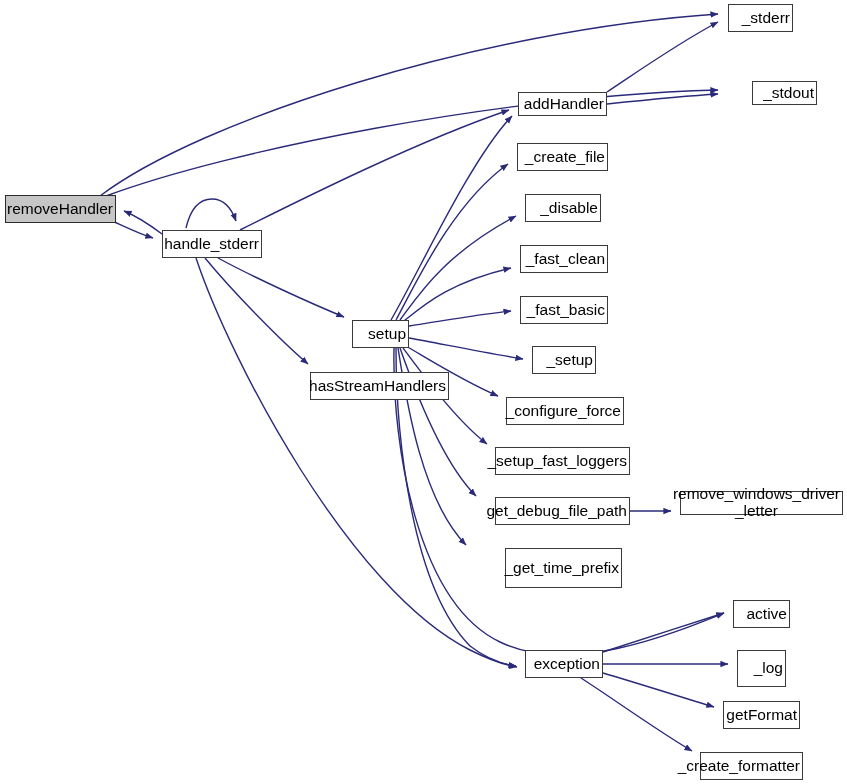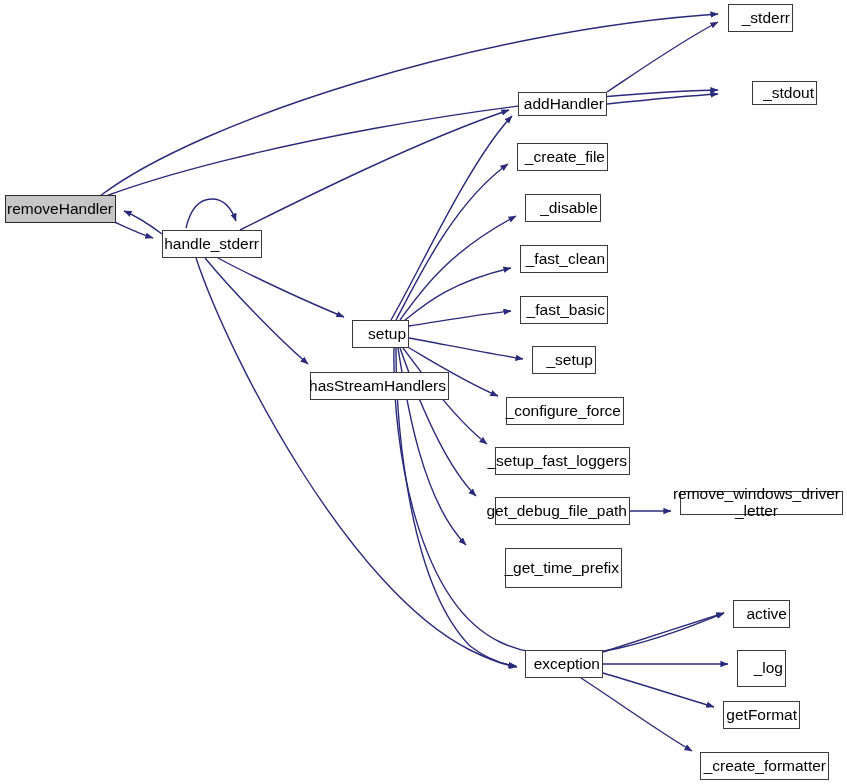--- a/index.html
+++ b/index.html
@@ -106,15 +106,15 @@
       <div class="node" style="left: 506px; top: 397px; width: 118px; height: 28px;"><span class="node-label">_configure_force</span></div>
       <div class="node" style="left: 495px; top: 447px; width: 135px; height: 28px;"><span class="node-label">_setup_fast_loggers</span></div>
       <div class="node" style="left: 495px; top: 497px; width: 135px; height: 28px;"><span class="node-label">get_debug_file_path</span></div>
       <div class="node" style="left: 680px; top: 491px; width: 163px; height: 24px;"><span class="node-label">remove_windows_driver
 _letter</span></div>
       <div class="node" style="left: 505px; top: 548px; width: 117px; height: 40px;"><span class="node-label">_get_time_prefix</span></div>
       <div class="node" style="left: 525px; top: 650px; width: 78px; height: 28px;"><span class="node-label">exception</span></div>
       <div class="node" style="left: 733px; top: 600px; width: 57px; height: 28px;"><span class="node-label">active</span></div>
       <div class="node" style="left: 737px; top: 650px; width: 49px; height: 37px;"><span class="node-label">_log</span></div>
       <div class="node" style="left: 723px; top: 701px; width: 77px; height: 28px;"><span class="node-label">getFormat</span></div>
-      <div class="node" style="left: 700px; top: 752px; width: 129px; height: 28px;"><span class="node-label">_create_formatter</span></div>
+      <div class="node" style="left: 700px; top: 752px; width: 103px; height: 28px;"><span class="node-label">_create_formatter</span></div>
     </div>
 </div>
 
 </body></html>

